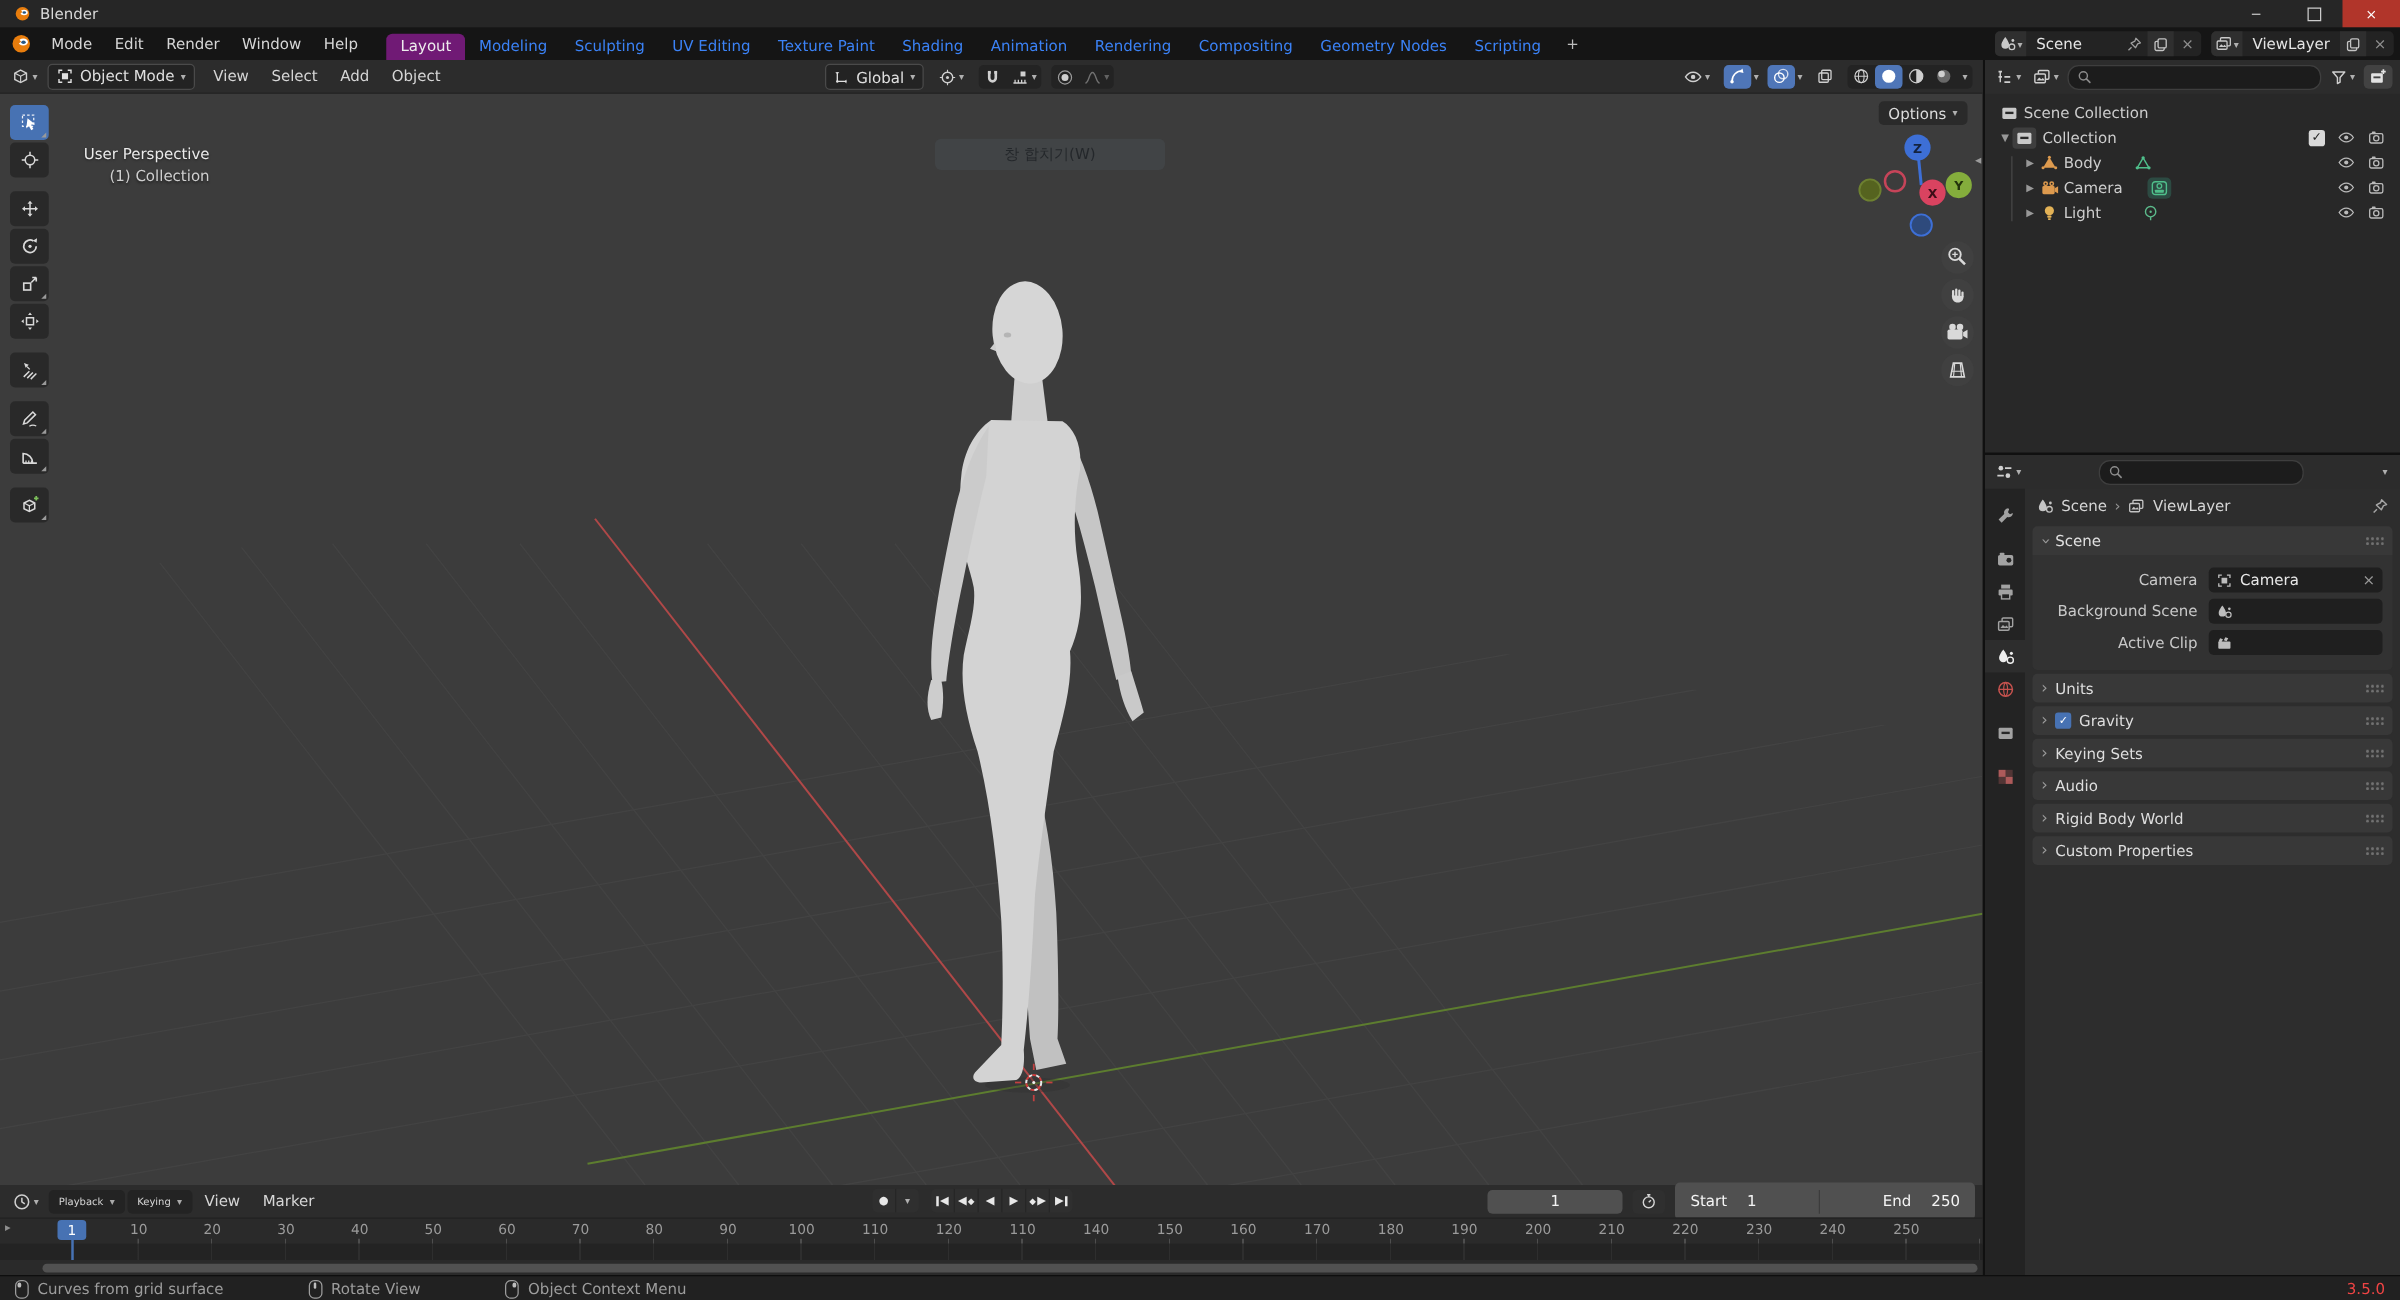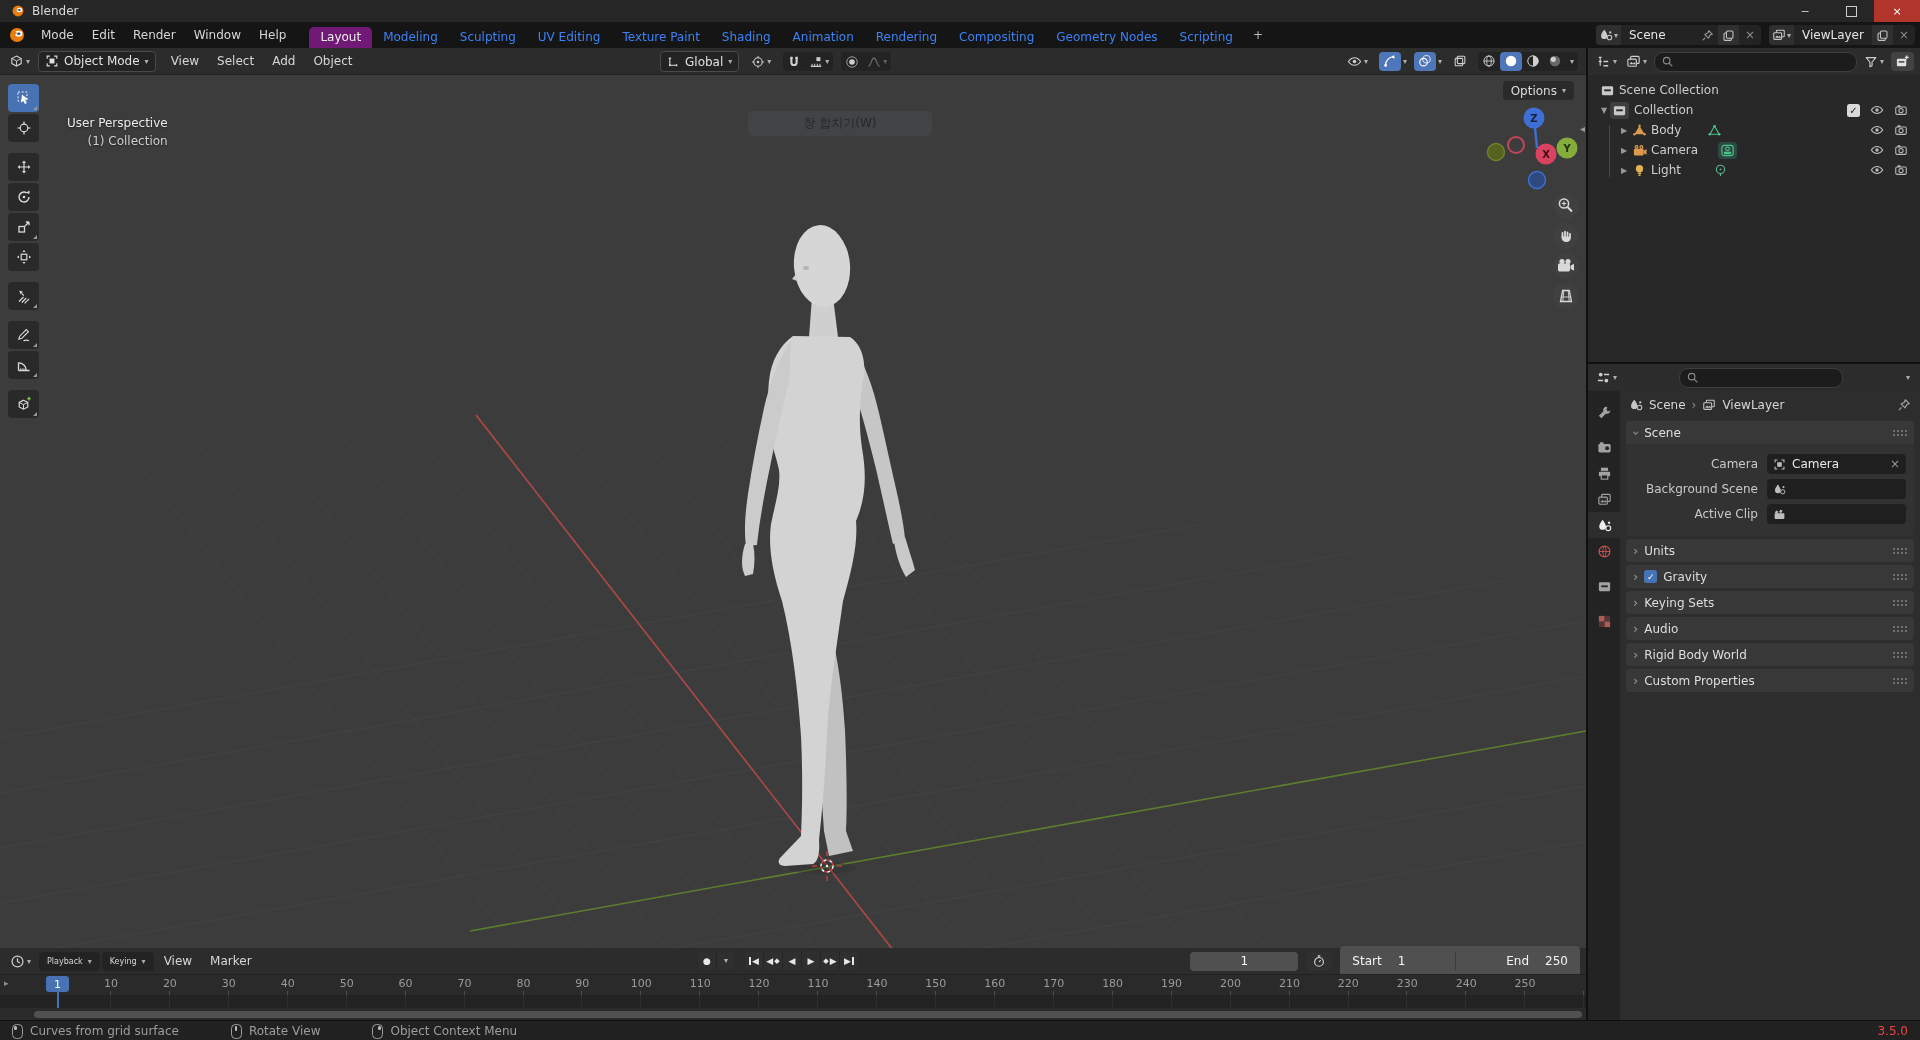--- a/index.html
+++ b/index.html
@@ -1143,21 +1143,21 @@
                   <span class="dots"></span>
                 </div>
               </div>
           </div>
         </div>
       </div>
     </div>
   </div>
 
   <div class="statusbar">
-    <div style="display:flex;gap:52px;">
+    <div style="display:flex;gap:68px;">
 
         <div class="hint">
           <span class="mouse" data-kind="mouse-left"></span>
           <span>Curves from grid surface</span>
         </div>
 
         <div class="hint">
           <span class="mouse" data-kind="mouse-middle"></span>
           <span>Rotate View</span>
         </div>

